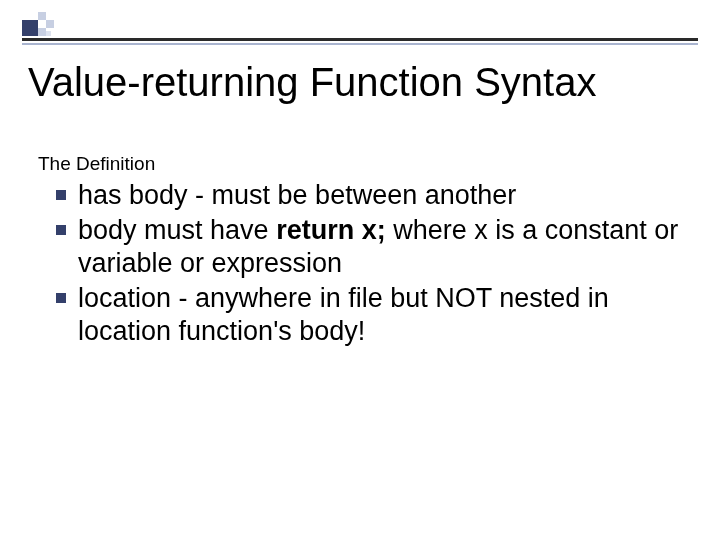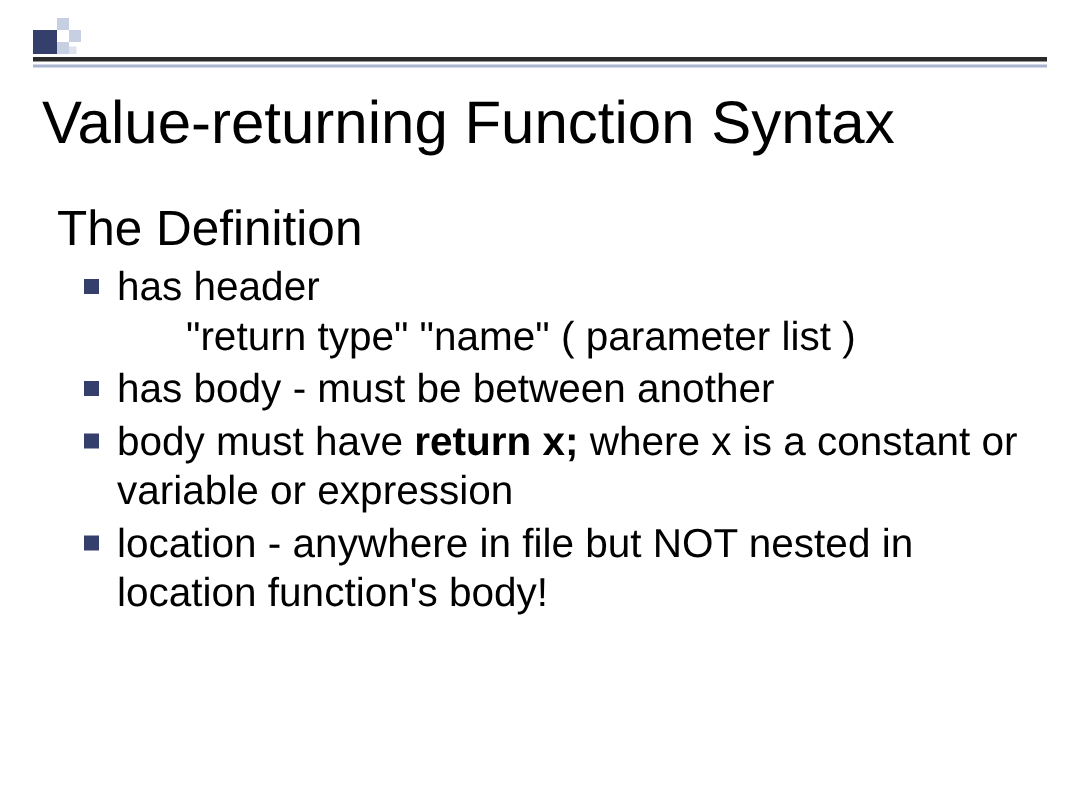--- a/index.html
+++ b/index.html
@@ -46,28 +46,28 @@
     position: absolute;
     left: 28px;
     top: 60px;
     right: 30px;
   }
   .title {
     font-size: 40px;
     font-weight: 400;
     color: #000;
     letter-spacing: 0px;
-    margin-bottom: 28px;
+    margin-bottom: 48px;
     white-space: nowrap;
   }
   .body-area {
     padding-left: 10px;
   }
   .section-head {
-    font-size: 33px;
+    font-size: 19px;
     color: #000;
     margin-bottom: 4px;
   }
   .bullets {
     list-style: none;
     padding-left: 18px;
   }
   .bullets li {
     font-size: 27px;
     color: #000;
@@ -107,24 +107,20 @@
 </div>
 
 <div class="slide">
   <h1 class="title">Value-returning Function Syntax</h1>
 
   <div class="body-area">
     <div class="section-head">The Definition</div>
 
     <ul class="bullets">
       <li>
-        <span>has header</span>
-        <span class="sub">"return type" "name"  ( parameter list )</span>
-      </li>
-      <li>
         <span>has body - must be between another</span>
       </li>
       <li>
         <span>body must have </span><span class="bold">return x;</span><span> where x is a constant or variable or expression</span>
       </li>
       <li>
         <span>location - anywhere in file but NOT nested in  location function's body!</span>
       </li>
     </ul>
   </div>

